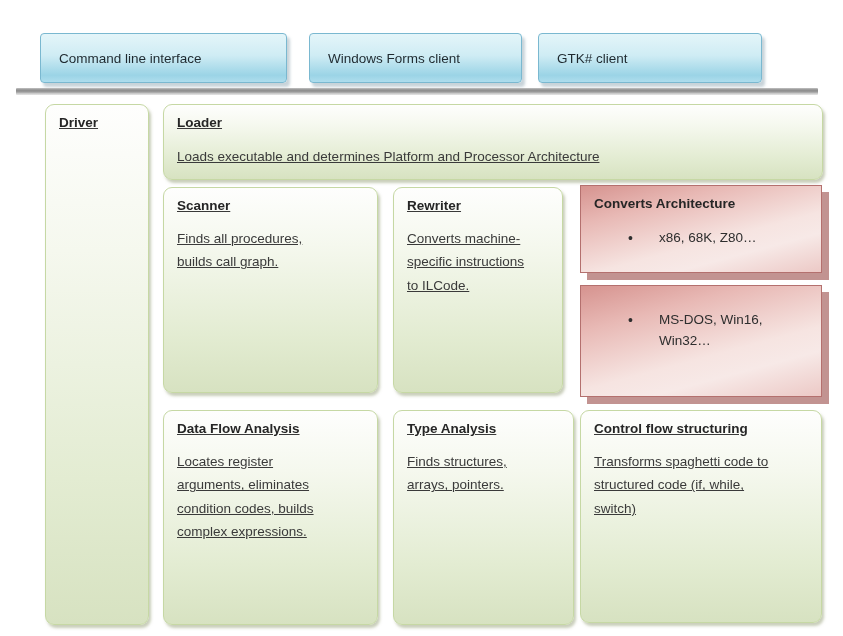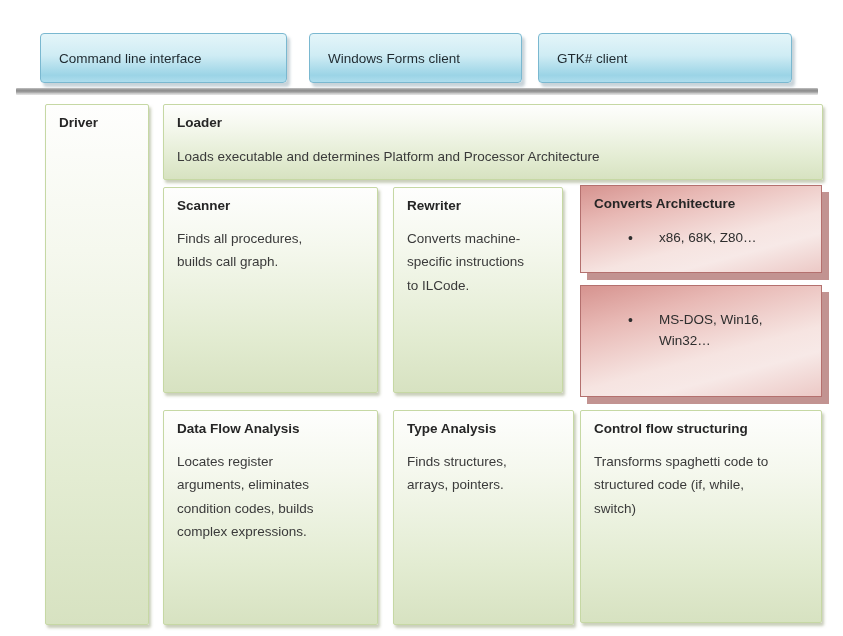--- a/index.html
+++ b/index.html
@@ -18,23 +18,24 @@
 
   
   .divider{
     background:linear-gradient(to bottom,#c2c2c2 0%,#8d8d8d 30%,#9a9a9a 55%,#c9c9c9 78%,#e7e7e7 100%);
     border-radius:1px;
   }
 
   
   .gbox{
     background:linear-gradient(to bottom,#fefefd 0%,#f5f8ee 28%,#e3ecd2 72%,#d7e2c1 100%);
-    border:1px solid #c6d8a4;border-radius:2px;
+    border:1px solid #c6d8a4;border-radius:9px;
     box-shadow:2px 3px 3px rgba(148,158,118,.5);
     padding:9px 13px;
+    text-decoration:underline;
   }
 
   
   .rbox{
     background:linear-gradient(165deg,#d6938f 0%,#e8b9b5 26%,#f6e4e1 60%,#f7e9e7 74%,#ecc9c6 100%);
     border:1px solid #b4706e;
     box-shadow:7px 7px 0 #c29391;
     padding:9px 13px;
   }
 
@@ -48,21 +49,21 @@
 <body>
 
 <div class="canvas">
 
   <div class="abs client" style="left:40px;top:33px;width:247px;height:50px;">
     <span>Command line interface</span>
   </div>
   <div class="abs client" style="left:309px;top:33px;width:213px;height:50px;">
     <span>Windows Forms client</span>
   </div>
-  <div class="abs client" style="left:538px;top:33px;width:254px;height:50px;">
+  <div class="abs client" style="left:538px;top:33px;width:224px;height:50px;">
     <span>GTK# client</span>
   </div>
 
   <div class="abs divider" style="left:16px;top:88px;width:802px;height:7px;"></div>
 
   <div class="abs gbox" style="left:45px;top:104px;width:104px;height:521px;">
     <div class="title">Driver</div>
   </div>
 
   <div class="abs gbox" style="left:163px;top:104px;width:660px;height:76px;">

